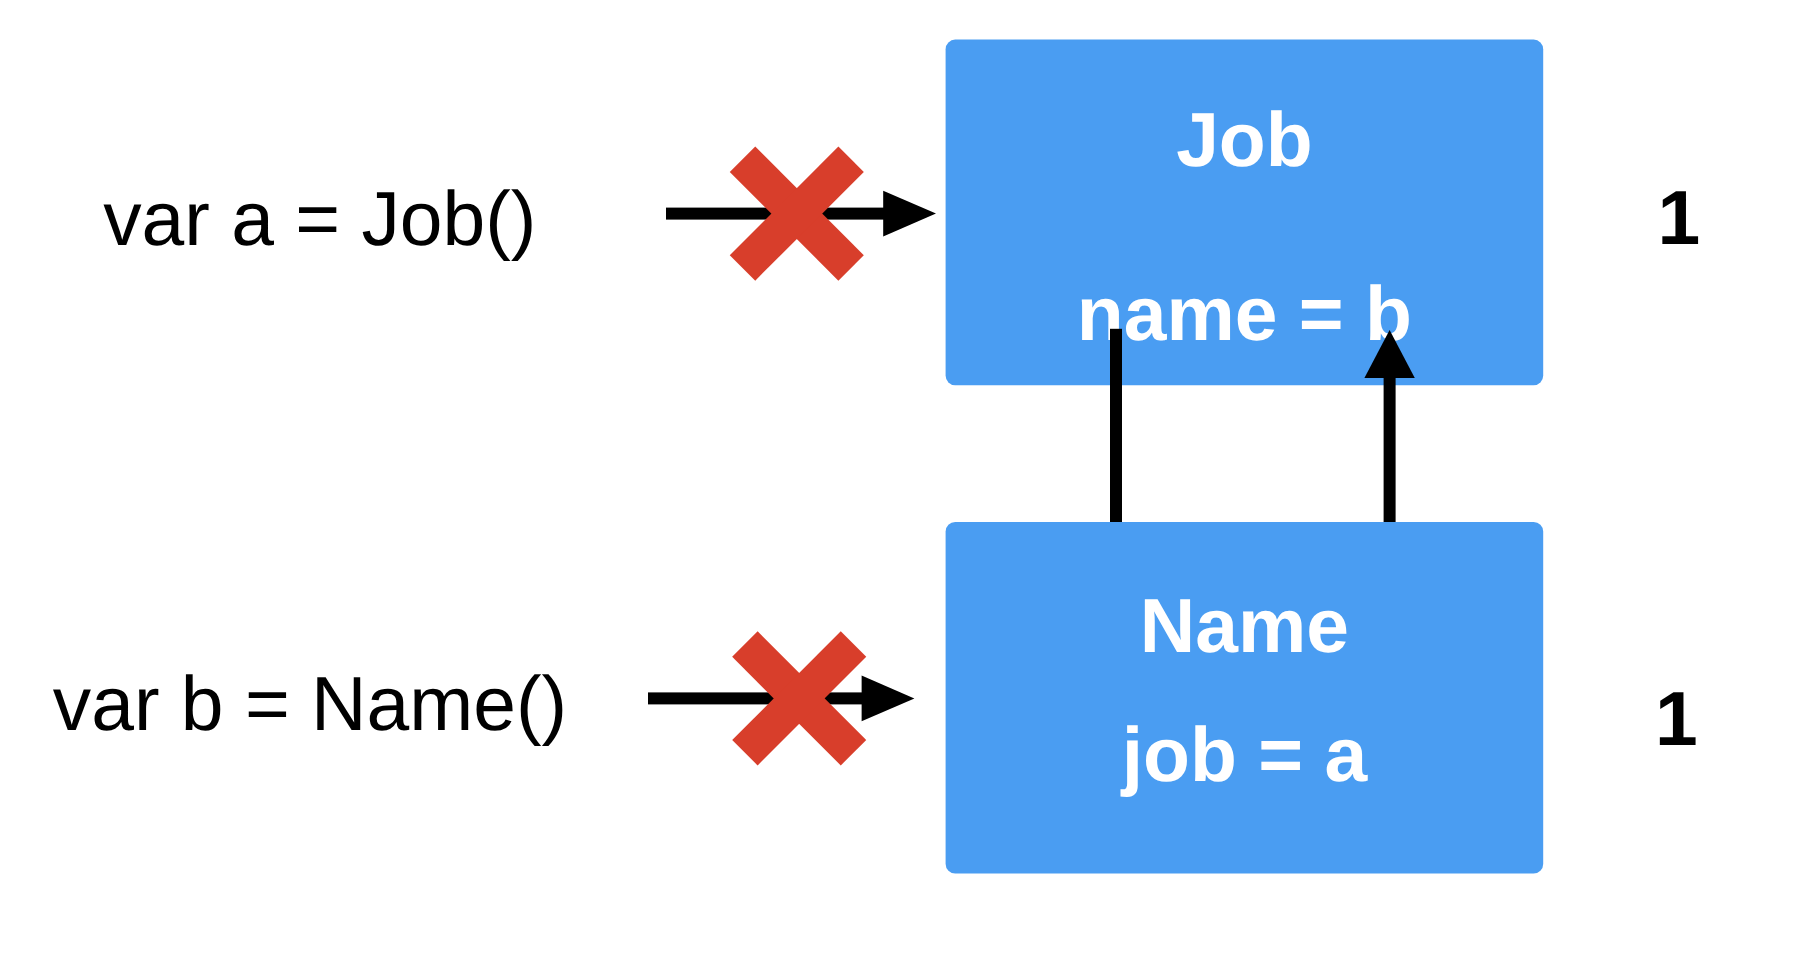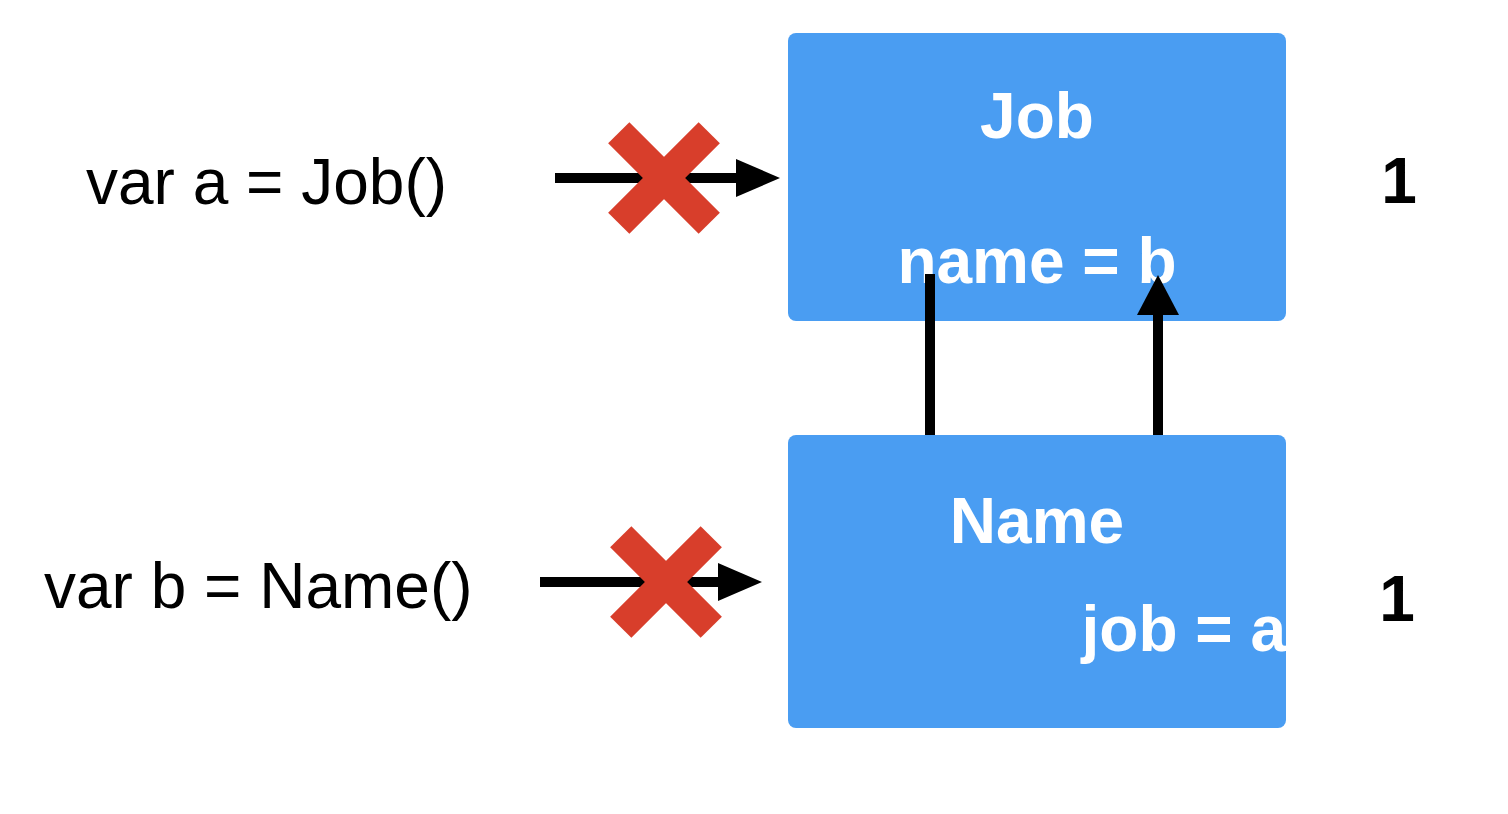--- a/index.html
+++ b/index.html
@@ -132,21 +132,21 @@
     <div class="head-down" style="left:909px; top:452px;"></div>
   </div>
 
   <div>
     <div class="head-up" style="left:1137px; top:275px;"></div>
     <div class="shaft-v" style="left:1153px; top:313px; height:180px;"></div>
   </div>
 
   <div class="obj-box" style="top:435px; height:293px;">
     <div class="box-line" style="top:51px;">Name</div>
-    <div class="box-line" style="top:159px;text-align:right;">job = a</div>
+    <div class="box-line" style="top:159px;">job = a</div>
   </div>
 
   <div class="code-label" style="left:44px; top:551px;text-align:right;">var b = Name()</div>
 
   <div>
     <div class="shaft-h" style="left:540px; top:577px; width:180px;"></div>
     <div class="head-right" style="left:718px; top:563px;"></div>
   </div>
   <div class="red-x" style="left:601px; top:517px;">
     <div class="x-bar diag-a"></div>

